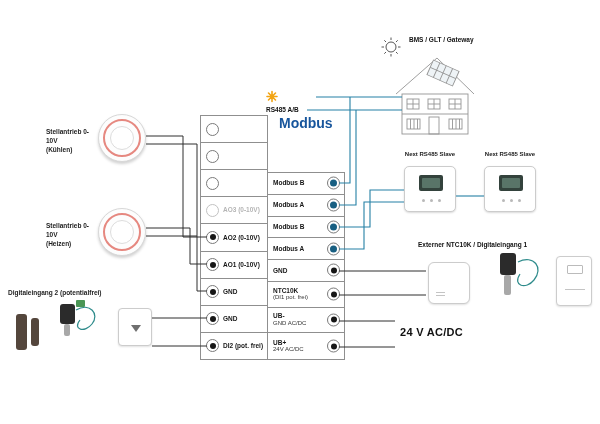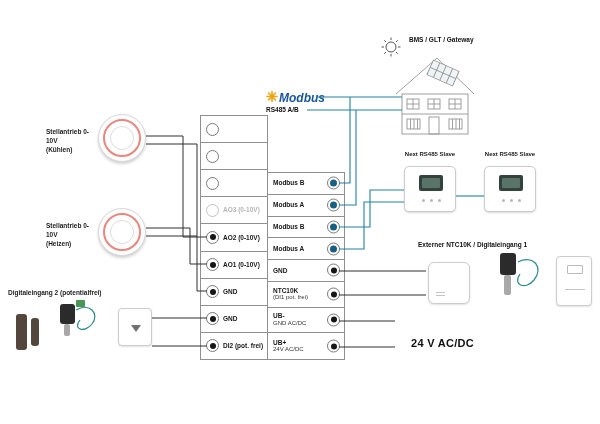--- a/index.html
+++ b/index.html
@@ -25,21 +25,21 @@
   .tsub   { font-size: 6px; font-weight: normal; color: #333; white-space: nowrap; line-height: 1.2; }
   .rlbls  { display: flex; flex-direction: column; justify-content: center; }
   .trow.disabled .circ { border-color: #c2c2c2; }
   .trow.disabled .tlabel { color: #b5b5b5; }
 
   
   .devlabel { position: absolute; font-size: 6.5px; font-weight: bold; color: #1d1d1d; line-height: 1.4; z-index: 2; }
   .small-label { position: absolute; font-size: 6px; font-weight: bold; color: #222; z-index: 2; }
   .mid-label { position: absolute; font-size: 6.5px; font-weight: bold; color: #111; z-index: 2; }
   .power-label { position: absolute; font-size: 11px; font-weight: bold; color: #111; z-index: 2; letter-spacing: .3px; }
-  .modbus-text { position: absolute; font-size: 12px; font-weight: bold; font-style: italic; color: #17559c; z-index: 2; }
+  .modbus-text { position: absolute; font-size: 14px; font-weight: bold; color: #17559c; z-index: 2; margin-top: 24px; }
 
   
   .actuator { position: absolute; width: 48px; height: 48px; border-radius: 50%; background: #fdfdfd;
               border: 1px solid #d8d8d8; box-shadow: 0 2px 3px rgba(0,0,0,.18); z-index: 2; }
   .actuator::before { content: ""; position: absolute; inset: 4px; border-radius: 50%; border: 2px solid #dd6055; opacity: .75; }
   .actuator::after  { content: ""; position: absolute; inset: 11px; border-radius: 50%; border: 1px solid #ddd; background: #fff; }
 
   .thermostat { position: absolute; width: 52px; height: 46px; background: #fff; border: 1px solid #ccc;
                 border-radius: 5px; box-shadow: 0 1px 2px rgba(0,0,0,.15); z-index: 2; }
   .thermoscreen { position: absolute; left: 14px; top: 8px; width: 24px; height: 16px; background: #33423c; border-radius: 2px; }
@@ -304,15 +304,15 @@
       <i></i>
       <i></i>
     </div>
   <div class="probehead" style="left:500px; top:253px; width:16px; height:22px;"></div>
   <div class="probetube" style="left:504px; top:275px; width:7px; height:20px;"></div>
   <div class="wallthermo">
     <span class="disp"></span>
     <span class="bar"></span>
   </div>
 
-  <span class="power-label" style="left:411px; top:326px;margin-top:11px;">24 V AC/DC</span>
+  <span class="power-label" style="left:400px; top:326px;">24 V AC/DC</span>
 
 </div>
 
 </body></html>

